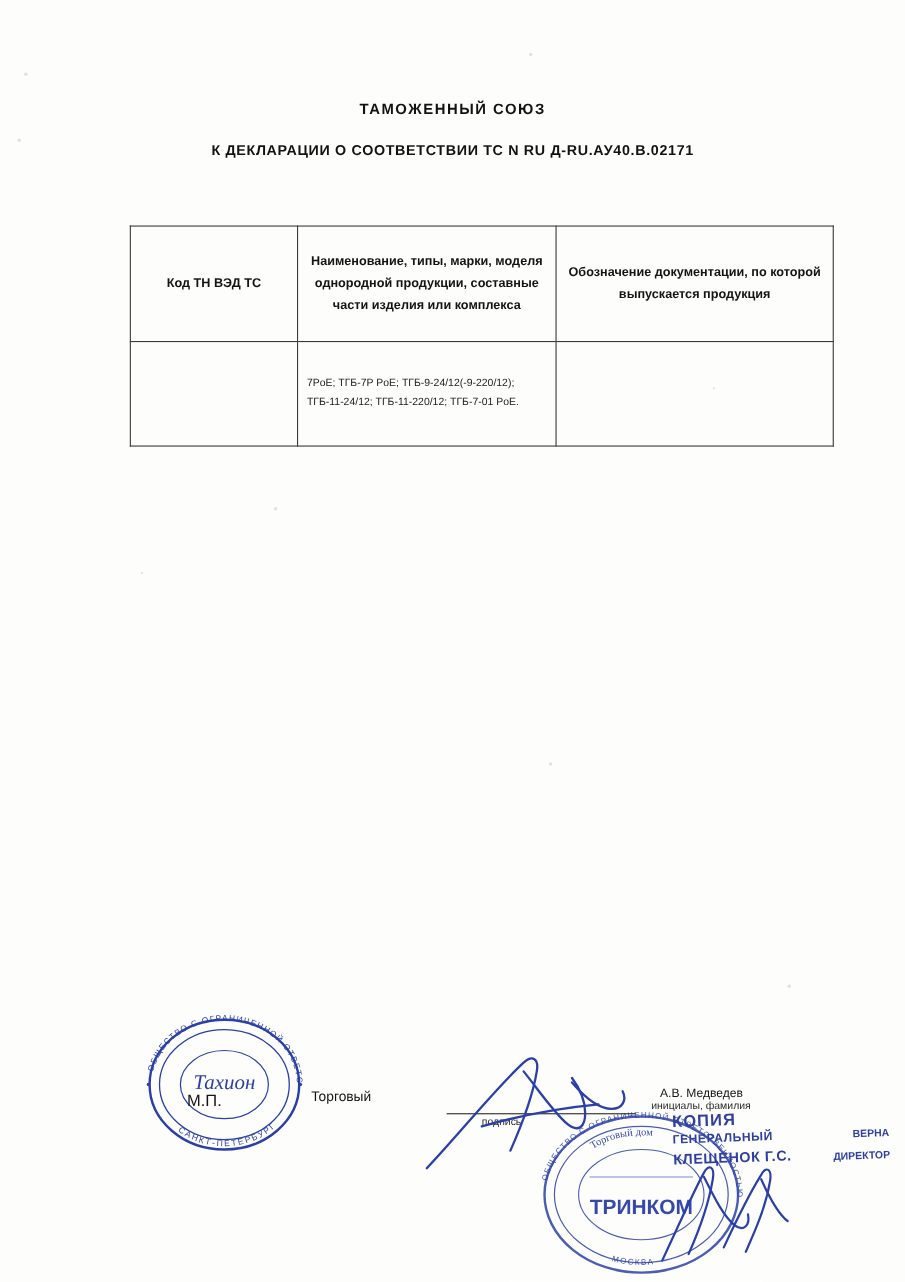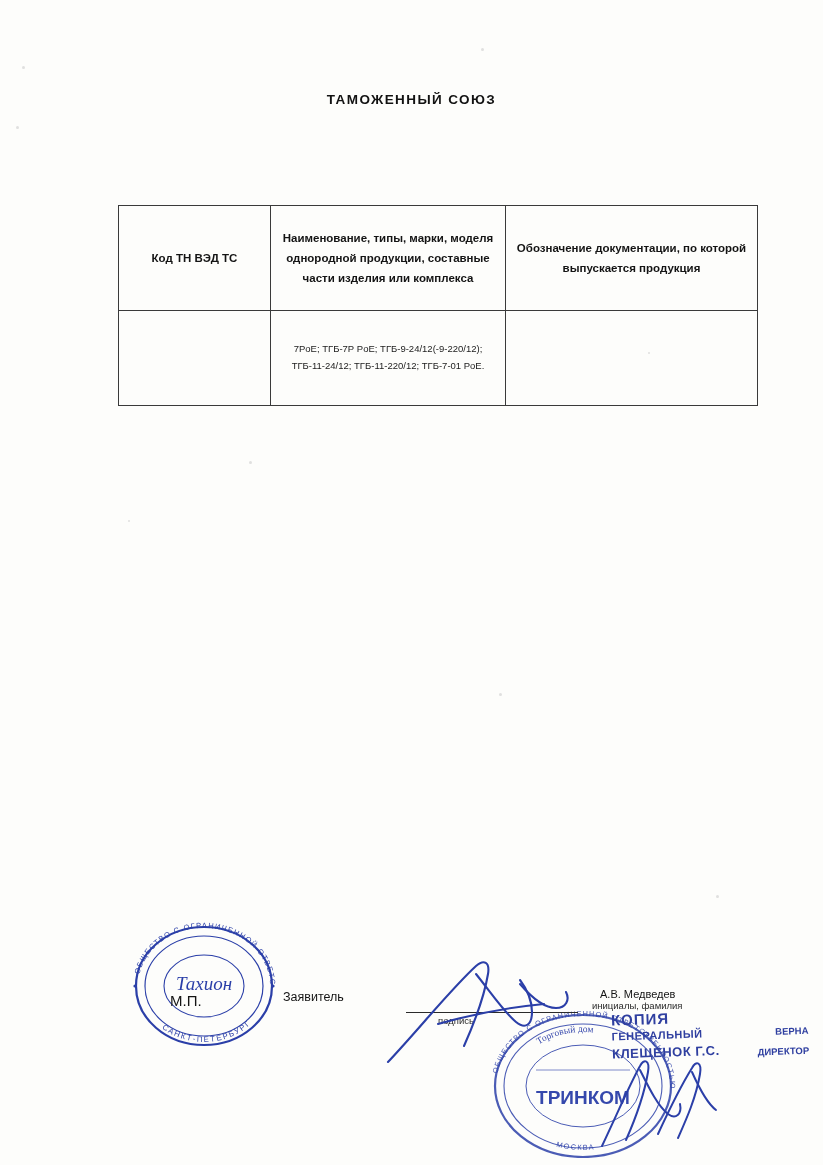--- a/index.html
+++ b/index.html
@@ -67,21 +67,21 @@
 
   .th {
     text-align: center;
     font-weight: bold;
     font-size: 11.5px;
     line-height: 1.75;
     color: #141414;
   }
   .head-row td { height: 92px; }
 
-  .body-row td { height: 82px; vertical-align: top; text-align: center; }
+  .body-row td { height: 82px; vertical-align: top; }
   .prod-text {
     font-size: 9.5px;
     line-height: 1.75;
     color: #1b1b1b;
     text-align: left;
   }
 
   
   .sig-area {
     position: absolute;
@@ -188,20 +188,21 @@
   <div class="speck" style="left:16px;top:126px;width:3px;height:3px;"></div>
   <div class="speck" style="left:481px;top:48px;width:3px;height:3px;"></div>
   <div class="speck" style="left:249px;top:461px;width:3px;height:3px;"></div>
   <div class="speck" style="left:499px;top:693px;width:3px;height:3px;"></div>
   <div class="speck" style="left:716px;top:895px;width:3px;height:3px;"></div>
   <div class="speck" style="left:128px;top:520px;width:2px;height:2px;"></div>
   <div class="speck" style="left:648px;top:352px;width:2px;height:2px;"></div>
 
   <div class="headings">
     <div class="h-line l1">ТАМОЖЕННЫЙ СОЮЗ</div>
+    <div class="h-line l3">К ДЕКЛАРАЦИИ О СООТВЕТСТВИИ ТС N RU Д-RU.АУ40.В.02171</div>
   </div>
 
   <table class="maintable">
     <tbody>
         <tr class="head-row">
       <td class="c1 th">Код ТН ВЭД ТС</td>
       <td class="c2 th">Наименование, типы, марки, моделя однородной продукции, составные части изделия или комплекса</td>
       <td class="c3 th">Обозначение документации, по которой выпускается продукция</td>
     </tr>
     <tr class="body-row">
@@ -261,21 +262,21 @@
 
     <div class="stamp3">
       <div class="s3l1">КОПИЯ</div>
       <div class="s3l2b">ВЕРНА</div>
       <div class="s3l2">ГЕНЕРАЛЬНЫЙ</div>
       <div class="s3l2b" style="top:40px;">ДИРЕКТОР</div>
       <div class="s3l3">КЛЕЩЕНОК Г.С.</div>
     </div>
 
     <div class="mp">М.П.</div>
-    <div class="applicant">Заявитель</div>
+    <div class="applicant">Торговый</div>
     <div class="sig-line"></div>
     <div class="cap-podpis">подпись</div>
     <div class="cap-initials">инициалы, фамилия</div>
     <div class="name-right">А.В. Медведев</div>
 
     <div class="ink" style="left:380px;top:50px;width:220px;height:120px;">
       <svg width="220" height="120" viewBox="0 0 220 120">
         <g fill="none" stroke="#2b3fa8" stroke-width="2.1" stroke-linecap="round">
           <path d="M8,112 C40,78 70,40 96,16 C104,9 110,12 108,24 C104,48 92,78 84,96"></path>
           <path d="M96,24 C112,44 124,62 136,72 C146,80 152,74 152,62 C152,50 146,38 140,30"></path>

